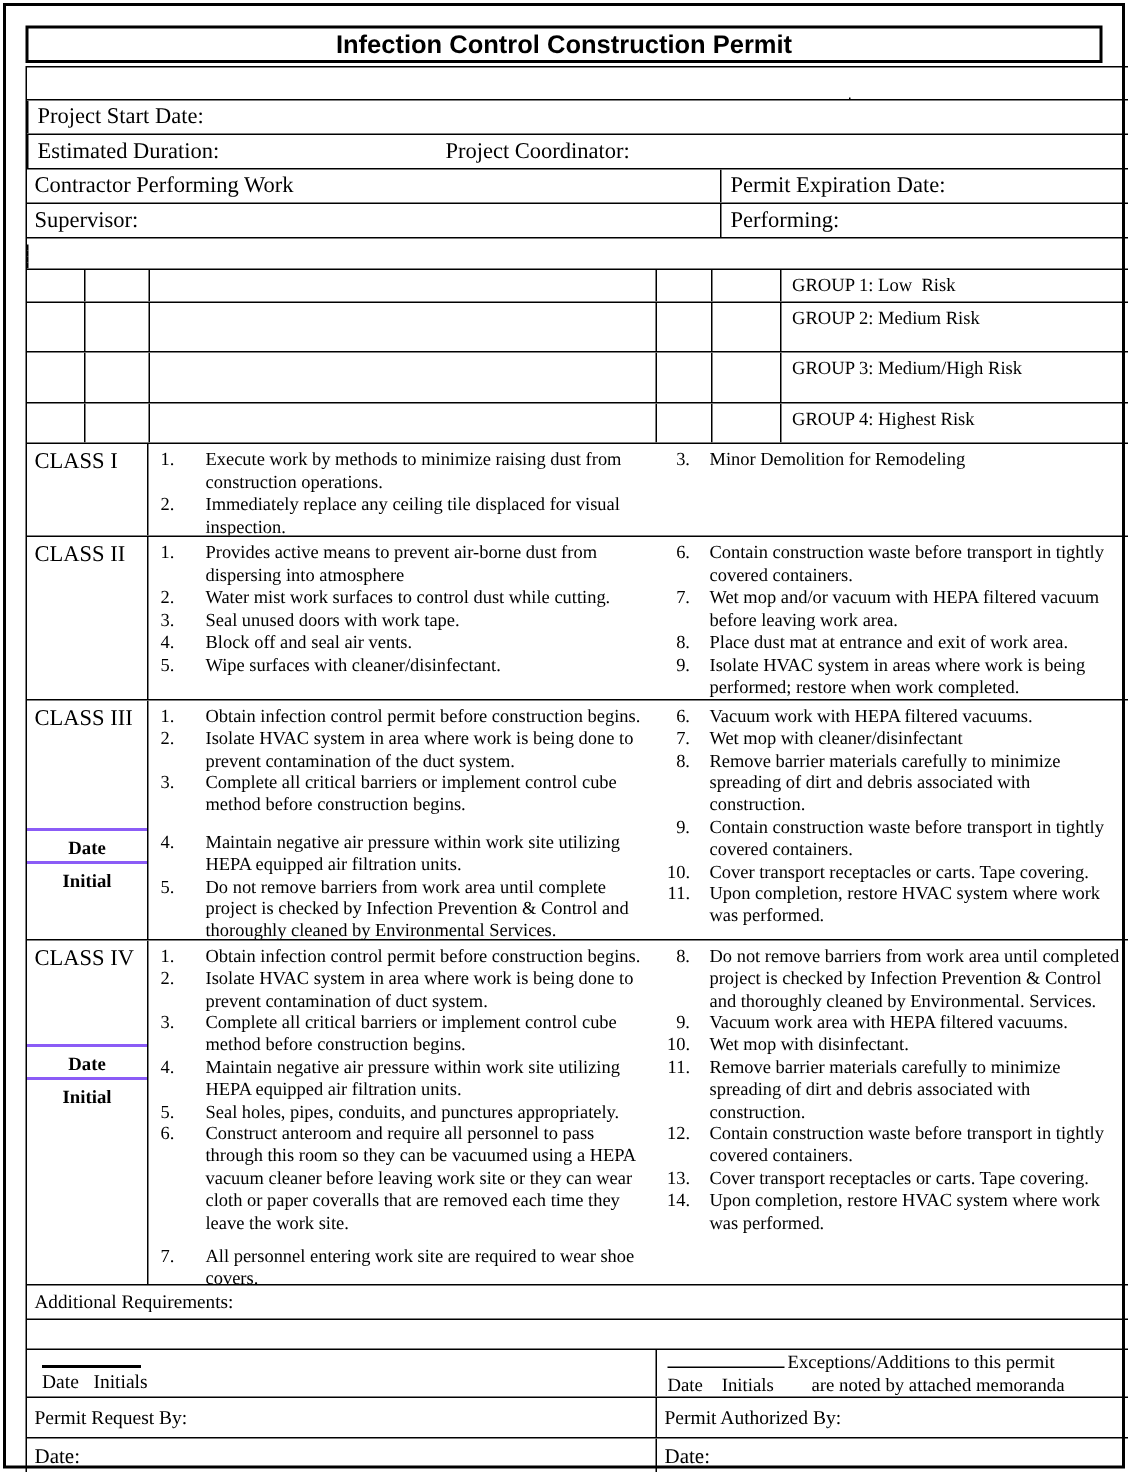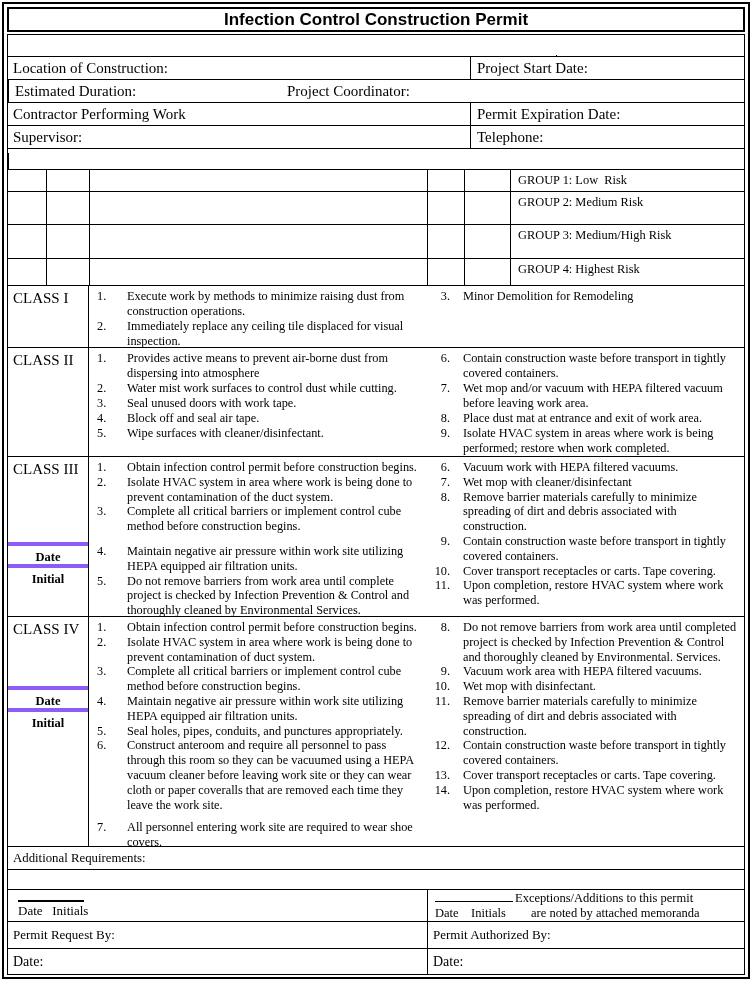--- a/index.html
+++ b/index.html
@@ -1,19 +1,19 @@
 <!DOCTYPE html>
 <html><head>
 <meta charset="utf-8">
 <style>
   * { margin:0; padding:0; box-sizing:border-box; }
   html,body { width:752px; height:981px; background:#fff; color:#000;
     font-family:"Liberation Serif", serif; }
   .page { position:absolute; top:2px; left:2px; width:748px; height:977px;
-    border:2px solid #000; padding:3px; background:#fff; }
+    border:2px solid #000; padding:13px; background:#fff; }
   .title-box { border:2px solid #000; height:25px; display:flex;
     align-items:center; justify-content:center; margin-bottom:2px; }
   .title { font-family:"Liberation Sans", sans-serif; font-weight:bold; font-size:17px; }
   .tbl { border:1px solid #000; width:738px; }
   .row { display:flex; border-top:1px solid #000; overflow:hidden; }
   .tbl .row:first-child { border-top:none; }
   .cell { overflow:hidden; }
   .bl { border-left:1px solid #000; }
   .flex1 { flex:1; }
   
@@ -31,21 +31,21 @@
   .c-yes2 { width:37px; text-align:center; }
   .c-no2  { width:46px; text-align:center; }
   .c-risk { width:234px; padding-left:7px; }
   .r-type { font-size:12.3px; }
   .r-type .c-act { padding:3px 0 0 6px; line-height:14px; white-space:pre; }
   .r-type .c-risk { padding-top:3px; font-size:12.4px; white-space:pre; }
   
   .r-class { font-size:12.3px; }
   .label-col { width:81px; border-right:1px solid #000; display:flex; flex-direction:column; }
   .class-name { font-size:15px; padding:4px 0 0 5px; }
-  .sub { border-top:4px solid #8b5cf6; height:22px; font-size:12.5px; font-weight:bold;
+  .sub { border-top:2px solid #8b5cf6; height:22px; font-size:12.5px; font-weight:bold;
     text-align:center; padding-top:4px; }
   .fill { flex:1; }
   .content { flex:1; display:flex; }
   .list { line-height:15px; }
   .left-list  { flex:0 0 339px; padding:3px 6px 0 4px; }
   .right-list { flex:1; padding:3px 2px 0 0; }
   .li { display:flex; }
   .li .n { flex:0 0 26px; padding-left:4px; margin-right:8px; }
   .right-list .li .n { flex:0 0 22px; padding-left:0; text-align:right; margin-right:13px; }
   .li .t { flex:1; }
@@ -81,41 +81,40 @@
   <div class="tbl">
 
     <div class="row r-permit">
       <div class="cell flex1"></div>
       <div class="cell c-permitno bl">
         <span>Permit No:</span>
       </div>
     </div>
 
     <div class="row r-info">
-      <div class="cell lf"><span>Location of Construction:</span></div>
       <div class="cell rt bl">
           <span>Project Start Date:</span>
         </div>
     </div>
     <div class="row r-info">
       <div class="cell rt bl">
           <span>Estimated Duration:</span>
         </div>
       <div class="cell lf"><span>Project Coordinator:</span></div>
     </div>
     <div class="row r-info">
       <div class="cell lf"><span>Contractor Performing Work</span></div>
       <div class="cell rt bl">
           <span>Permit Expiration Date:</span>
         </div>
     </div>
     <div class="row r-info">
       <div class="cell lf"><span>Supervisor:</span></div>
       <div class="cell rt bl">
-          <span>Telephone:</span>
+          <span>Performing:</span>
         </div>
     </div>
 
     <div class="row r-thead">
       <div class="cell c-yes">YES</div>
       <div class="cell c-no bl">NO</div>
       <div class="cell c-act bl">CONSTRUCTION ACTIVITY</div>
       <div class="cell c-yes2 bl">YES</div>
       <div class="cell c-no2 bl">NO</div>
       <div class="cell c-risk bl">INFECTION CONTROL RISK GROUP</div>
@@ -205,21 +204,21 @@
           <div class="li">
               <span class="n">2.</span>
               <span class="t">Water mist work surfaces to control dust while cutting.</span>
             </div>
           <div class="li">
               <span class="n">3.</span>
               <span class="t">Seal unused doors with work tape.</span>
             </div>
           <div class="li">
               <span class="n">4.</span>
-              <span class="t">Block off and seal air tape.</span>
+              <span class="t">Block off and seal air vents.</span>
             </div>
           <div class="li">
               <span class="n">5.</span>
               <span class="t">Wipe surfaces with cleaner/disinfectant.</span>
             </div>
         </div>
         <div class="list right-list">
           <div class="li">
               <span class="n">6.</span>
               <span class="t">Contain construction waste before transport in tightly covered containers.</span>

